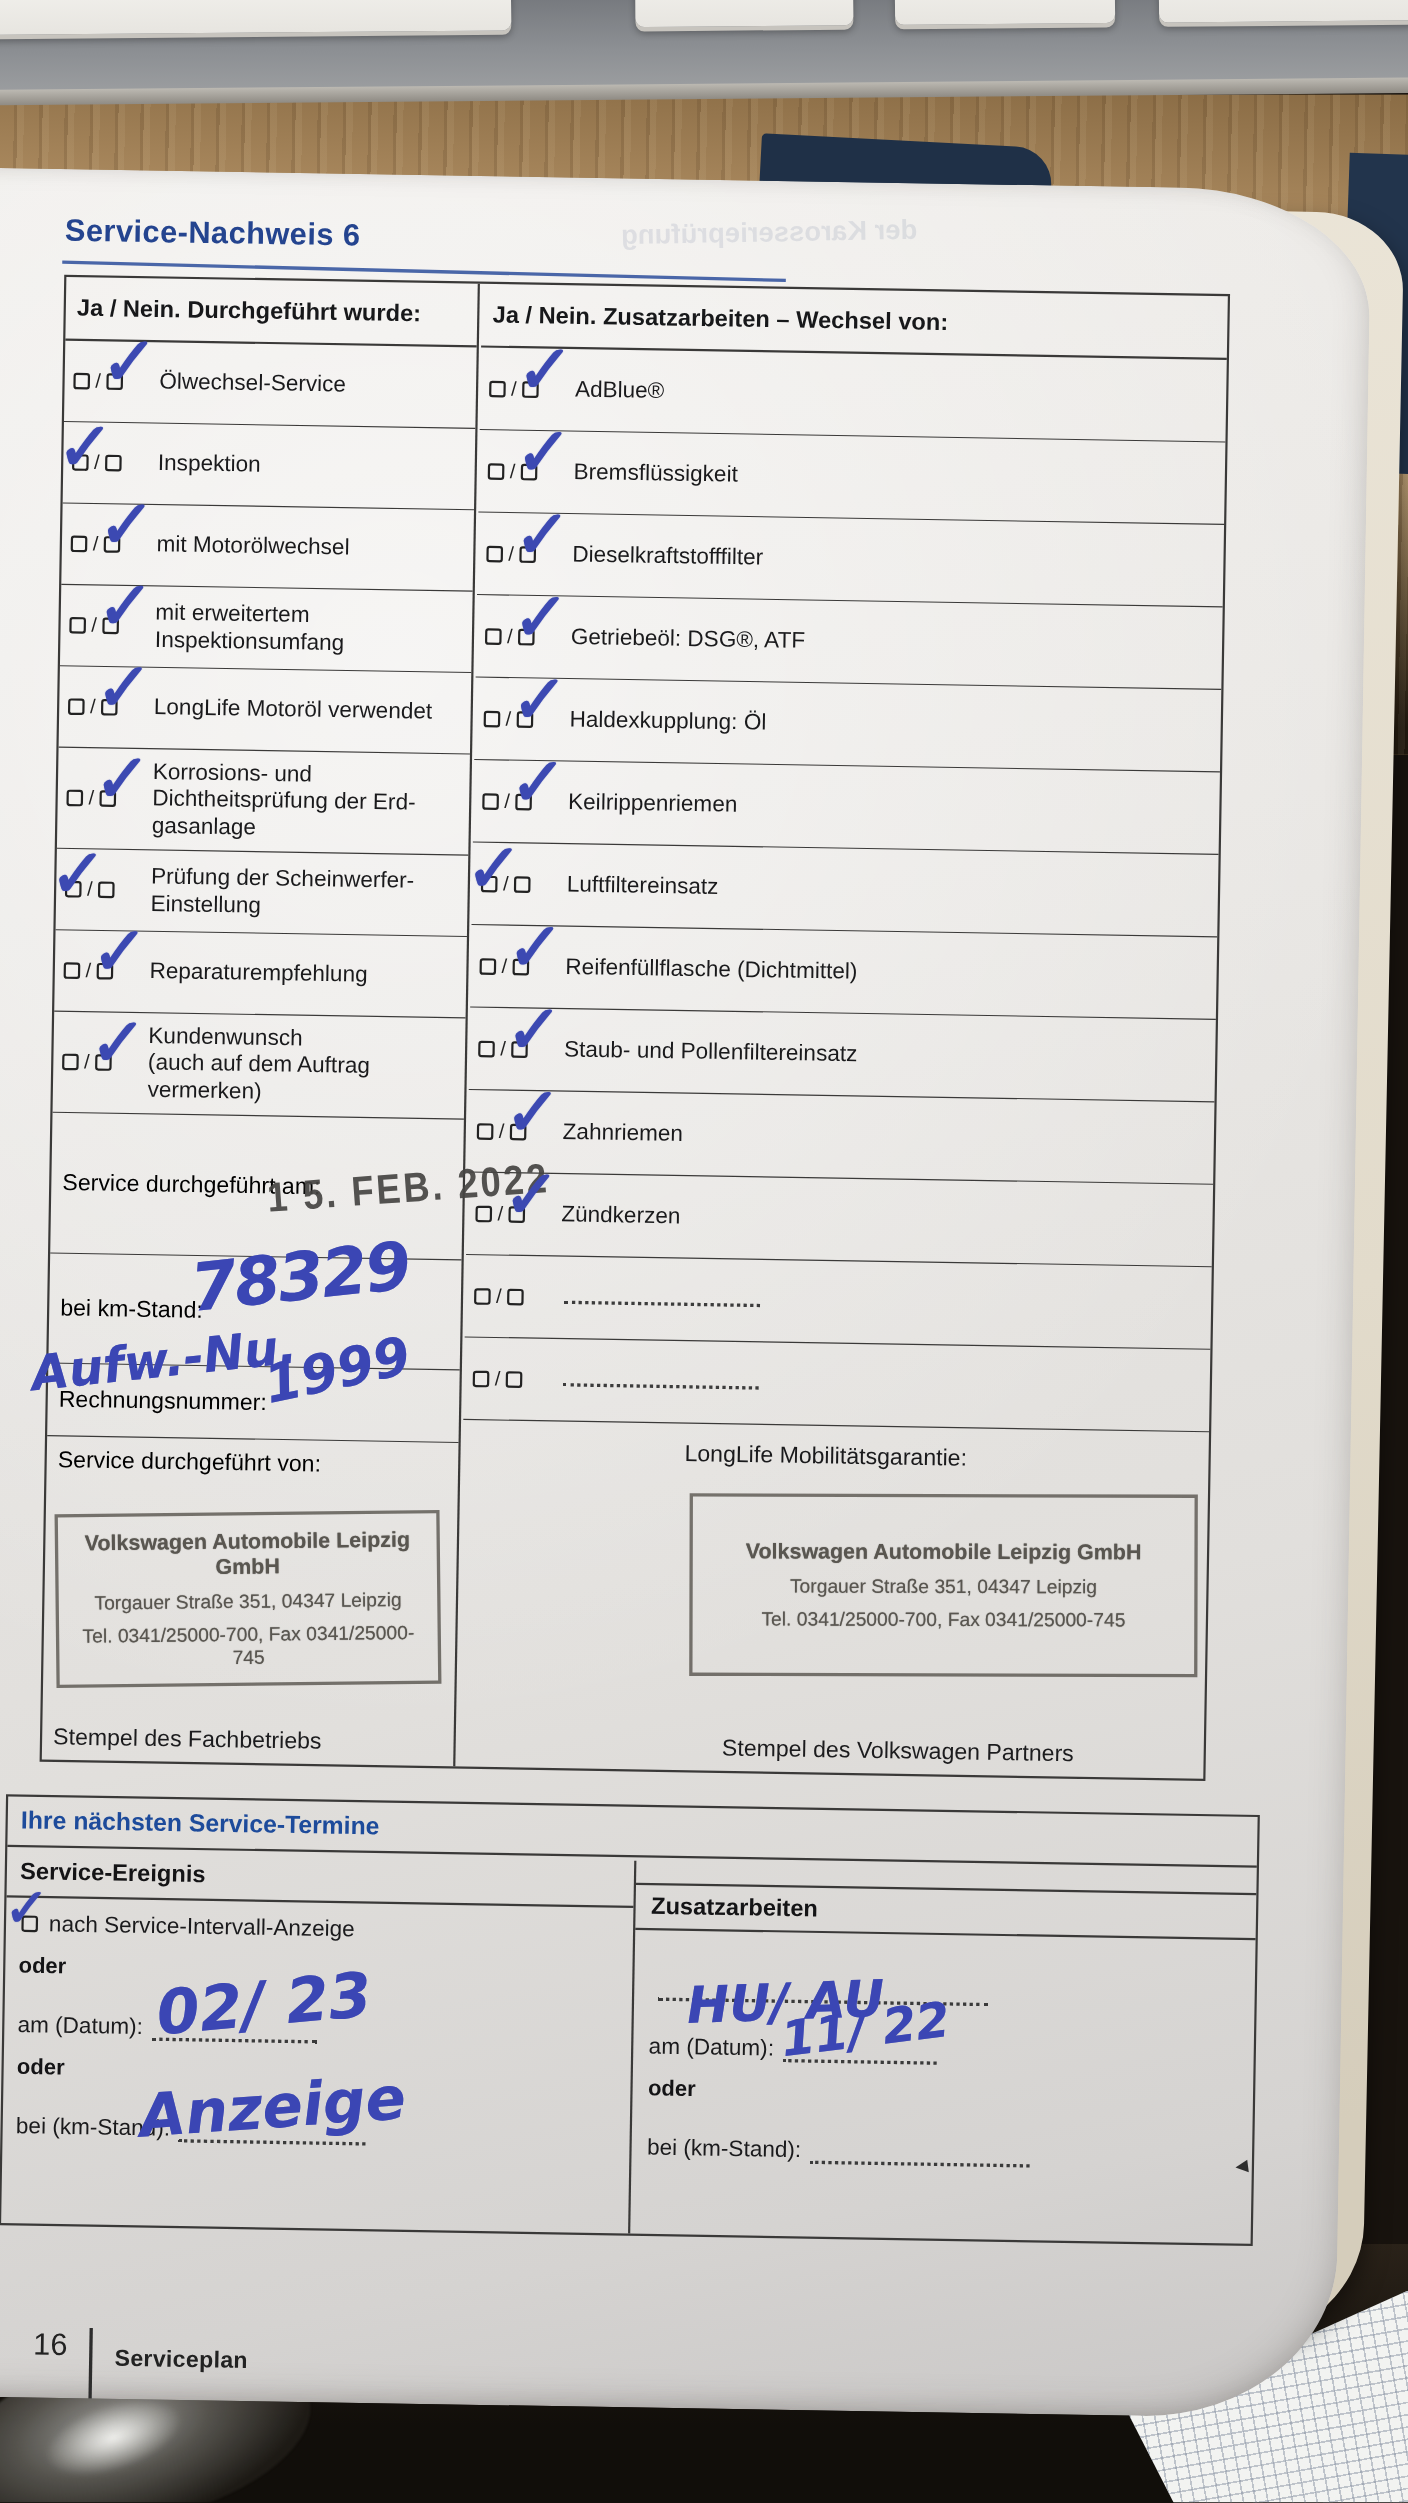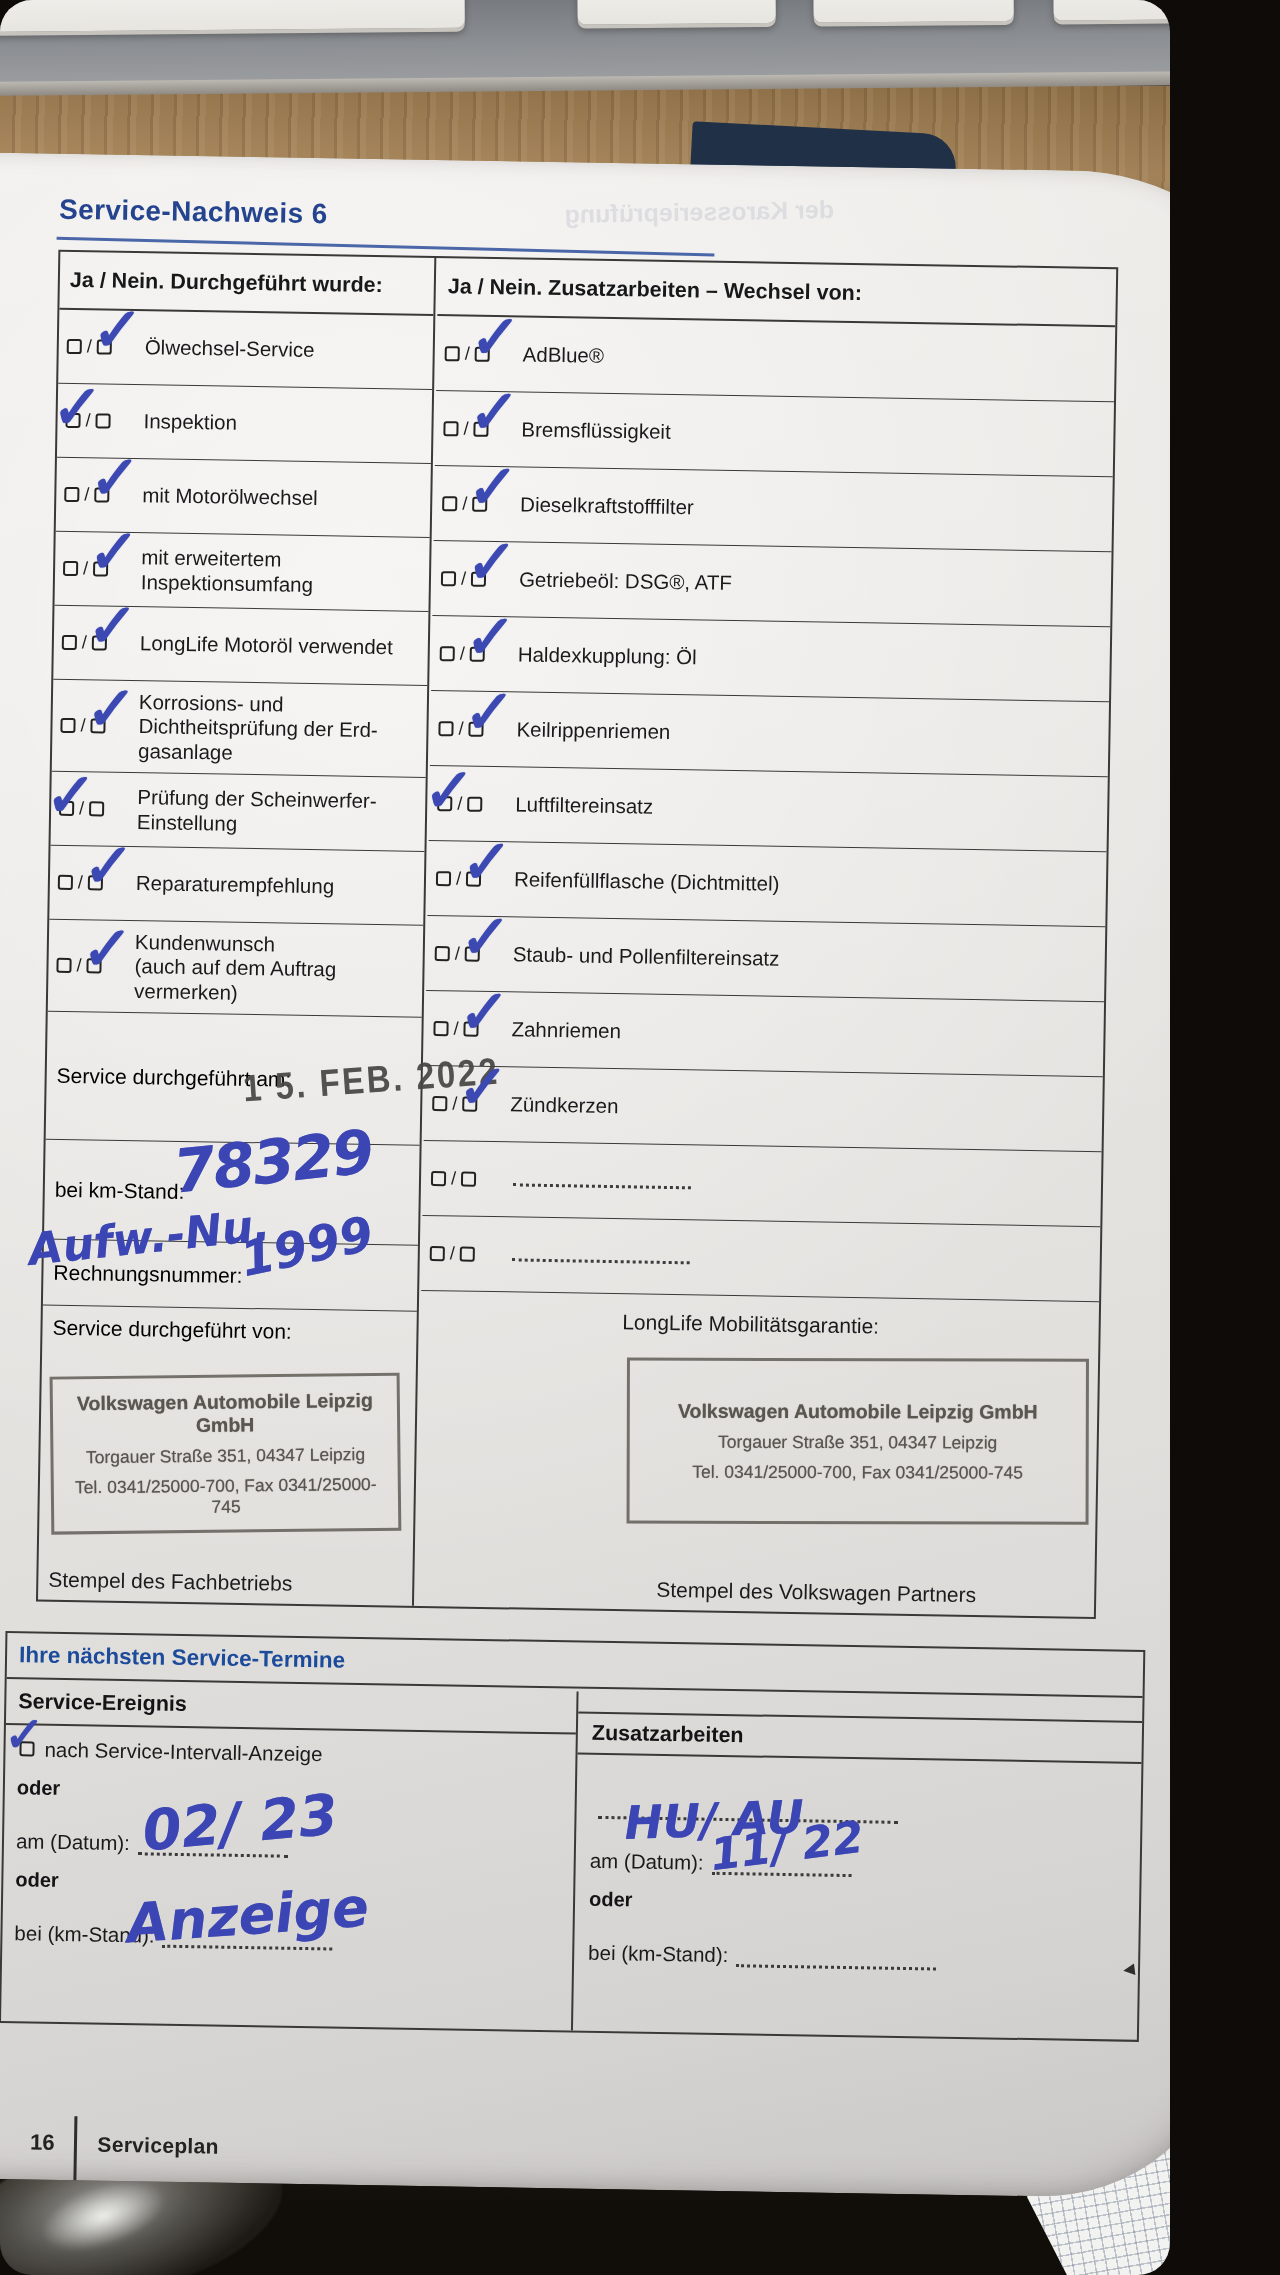--- a/index.html
+++ b/index.html
@@ -1,17 +1,17 @@
 <!DOCTYPE html>
 <html><head>
 <meta charset="utf-8">
 <style>
   html,body{margin:0;padding:0;background:#0e0b08;}
-  #canvas{position:relative;width:1170px;height:2275px;overflow:hidden;
-    background:#18130e;font-family:"Liberation Sans",sans-serif;border-radius:32px;}
+  #canvas{position:relative;width:1280px;height:2275px;overflow:hidden;
+    background:#18130e;font-family:"Liberation Sans",sans-serif;}
 
   
   .keyboard{position:absolute;left:-10px;top:-6px;width:1320px;height:110px;transform:rotate(-0.5deg);}
   .kb-deck{position:absolute;left:0;top:0;width:100%;height:92px;
     background:linear-gradient(#75787d,#8d9094 55%,#9ea0a2);}
   .kb-edge{position:absolute;left:0;top:82px;width:100%;height:14px;
     background:linear-gradient(#bcb9b2,#8f8b84);}
   .kb-key{position:absolute;background:linear-gradient(#f5f4f0,#e7e5e0);
     border-radius:8px;box-shadow:0 4px 0 #c7c4be,0 6px 7px rgba(0,0,0,.3);}
   .k1{left:-30px;top:-26px;width:505px;height:58px;}
@@ -145,21 +145,21 @@
     margin:20px -14px 0;padding:7px 14px;color:#141416;}
   .hw-date-l{left:126px;top:-38px;font-size:56px;transform:rotate(-6deg);}
   .hw-km-l{left:112px;top:-36px;font-size:54px;transform:rotate(-5deg);}
   .hw-work{left:34px;top:-16px;font-size:46px;transform:rotate(-3deg);}
   .hw-date-r{left:120px;top:-28px;font-size:44px;transform:rotate(-8deg);}
   .nb-workline{position:relative;margin-top:56px;}
 
   .tri-mark{position:absolute;left:1198px;top:1788px;font-size:15px;color:#2e2e2e;transform:rotate(-8deg);}
 
   .page-footer{position:absolute;left:108px;top:1962px;display:flex;align-items:flex-start;gap:20px;}
-  .pg-num{font-weight:bold;font-size:22px;color:#222;margin-top:14px;}
+  .pg-num{font-weight:normal;font-size:28px;color:#222;}
   .pg-bar{width:3px;height:84px;background:#2d2d2d;}
   .pg-name{font-size:21px;font-weight:bold;color:#222;margin-top:16px;letter-spacing:.3px;}
 </style>
 </head>
 <body>
 
 <div id="canvas">
 
   <div class="wood"></div>
   <div class="floor"></div>

